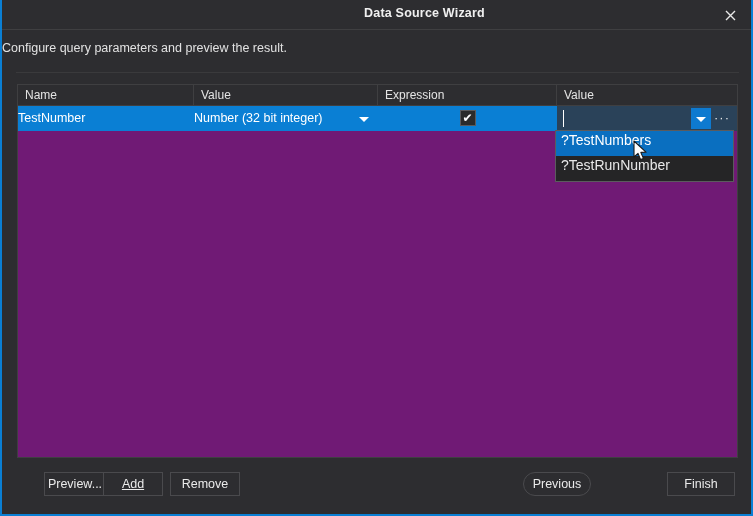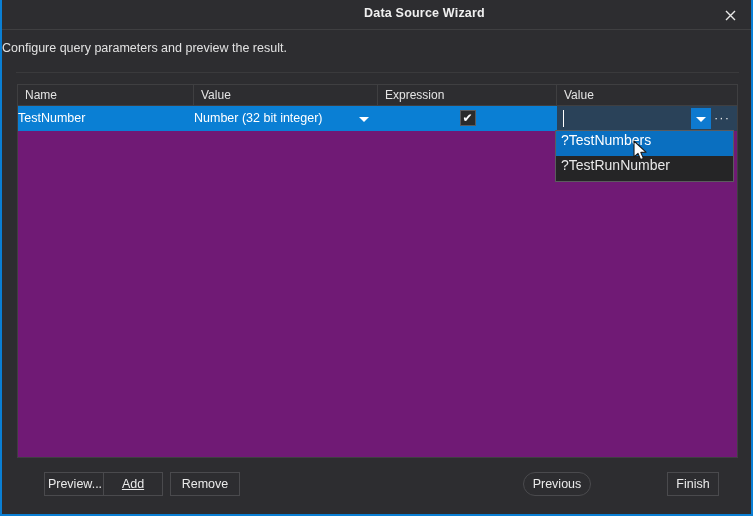--- a/index.html
+++ b/index.html
@@ -178,21 +178,21 @@
   .btn.disabled {
     color: #707073; border-color: transparent;
     background: transparent; cursor: default; margin-top: 39px;
   }
 
   .b-preview  { left: 18px;  width: 62px; margin-left: 24px; }
   .b-add      { left: 101px; width: 60px; text-decoration: underline; }
   .b-remove   { left: 168px; width: 70px; }
   .b-previous { left: 521px; width: 68px; border-radius: 12px; }
   .b-next     { left: 595px; width: 64px; }
-  .b-finish   { left: 665px; width: 52px; }
+  .b-finish   { left: 665px; width: 68px; }
 </style>
 </head>
 <body>
 
 <div class="window">
 
   <div class="titlebar">
     <div class="title-text">Data Source Wizard</div>
     <div class="close-btn">
       <svg width="11" height="11" viewBox="0 0 11 11">

